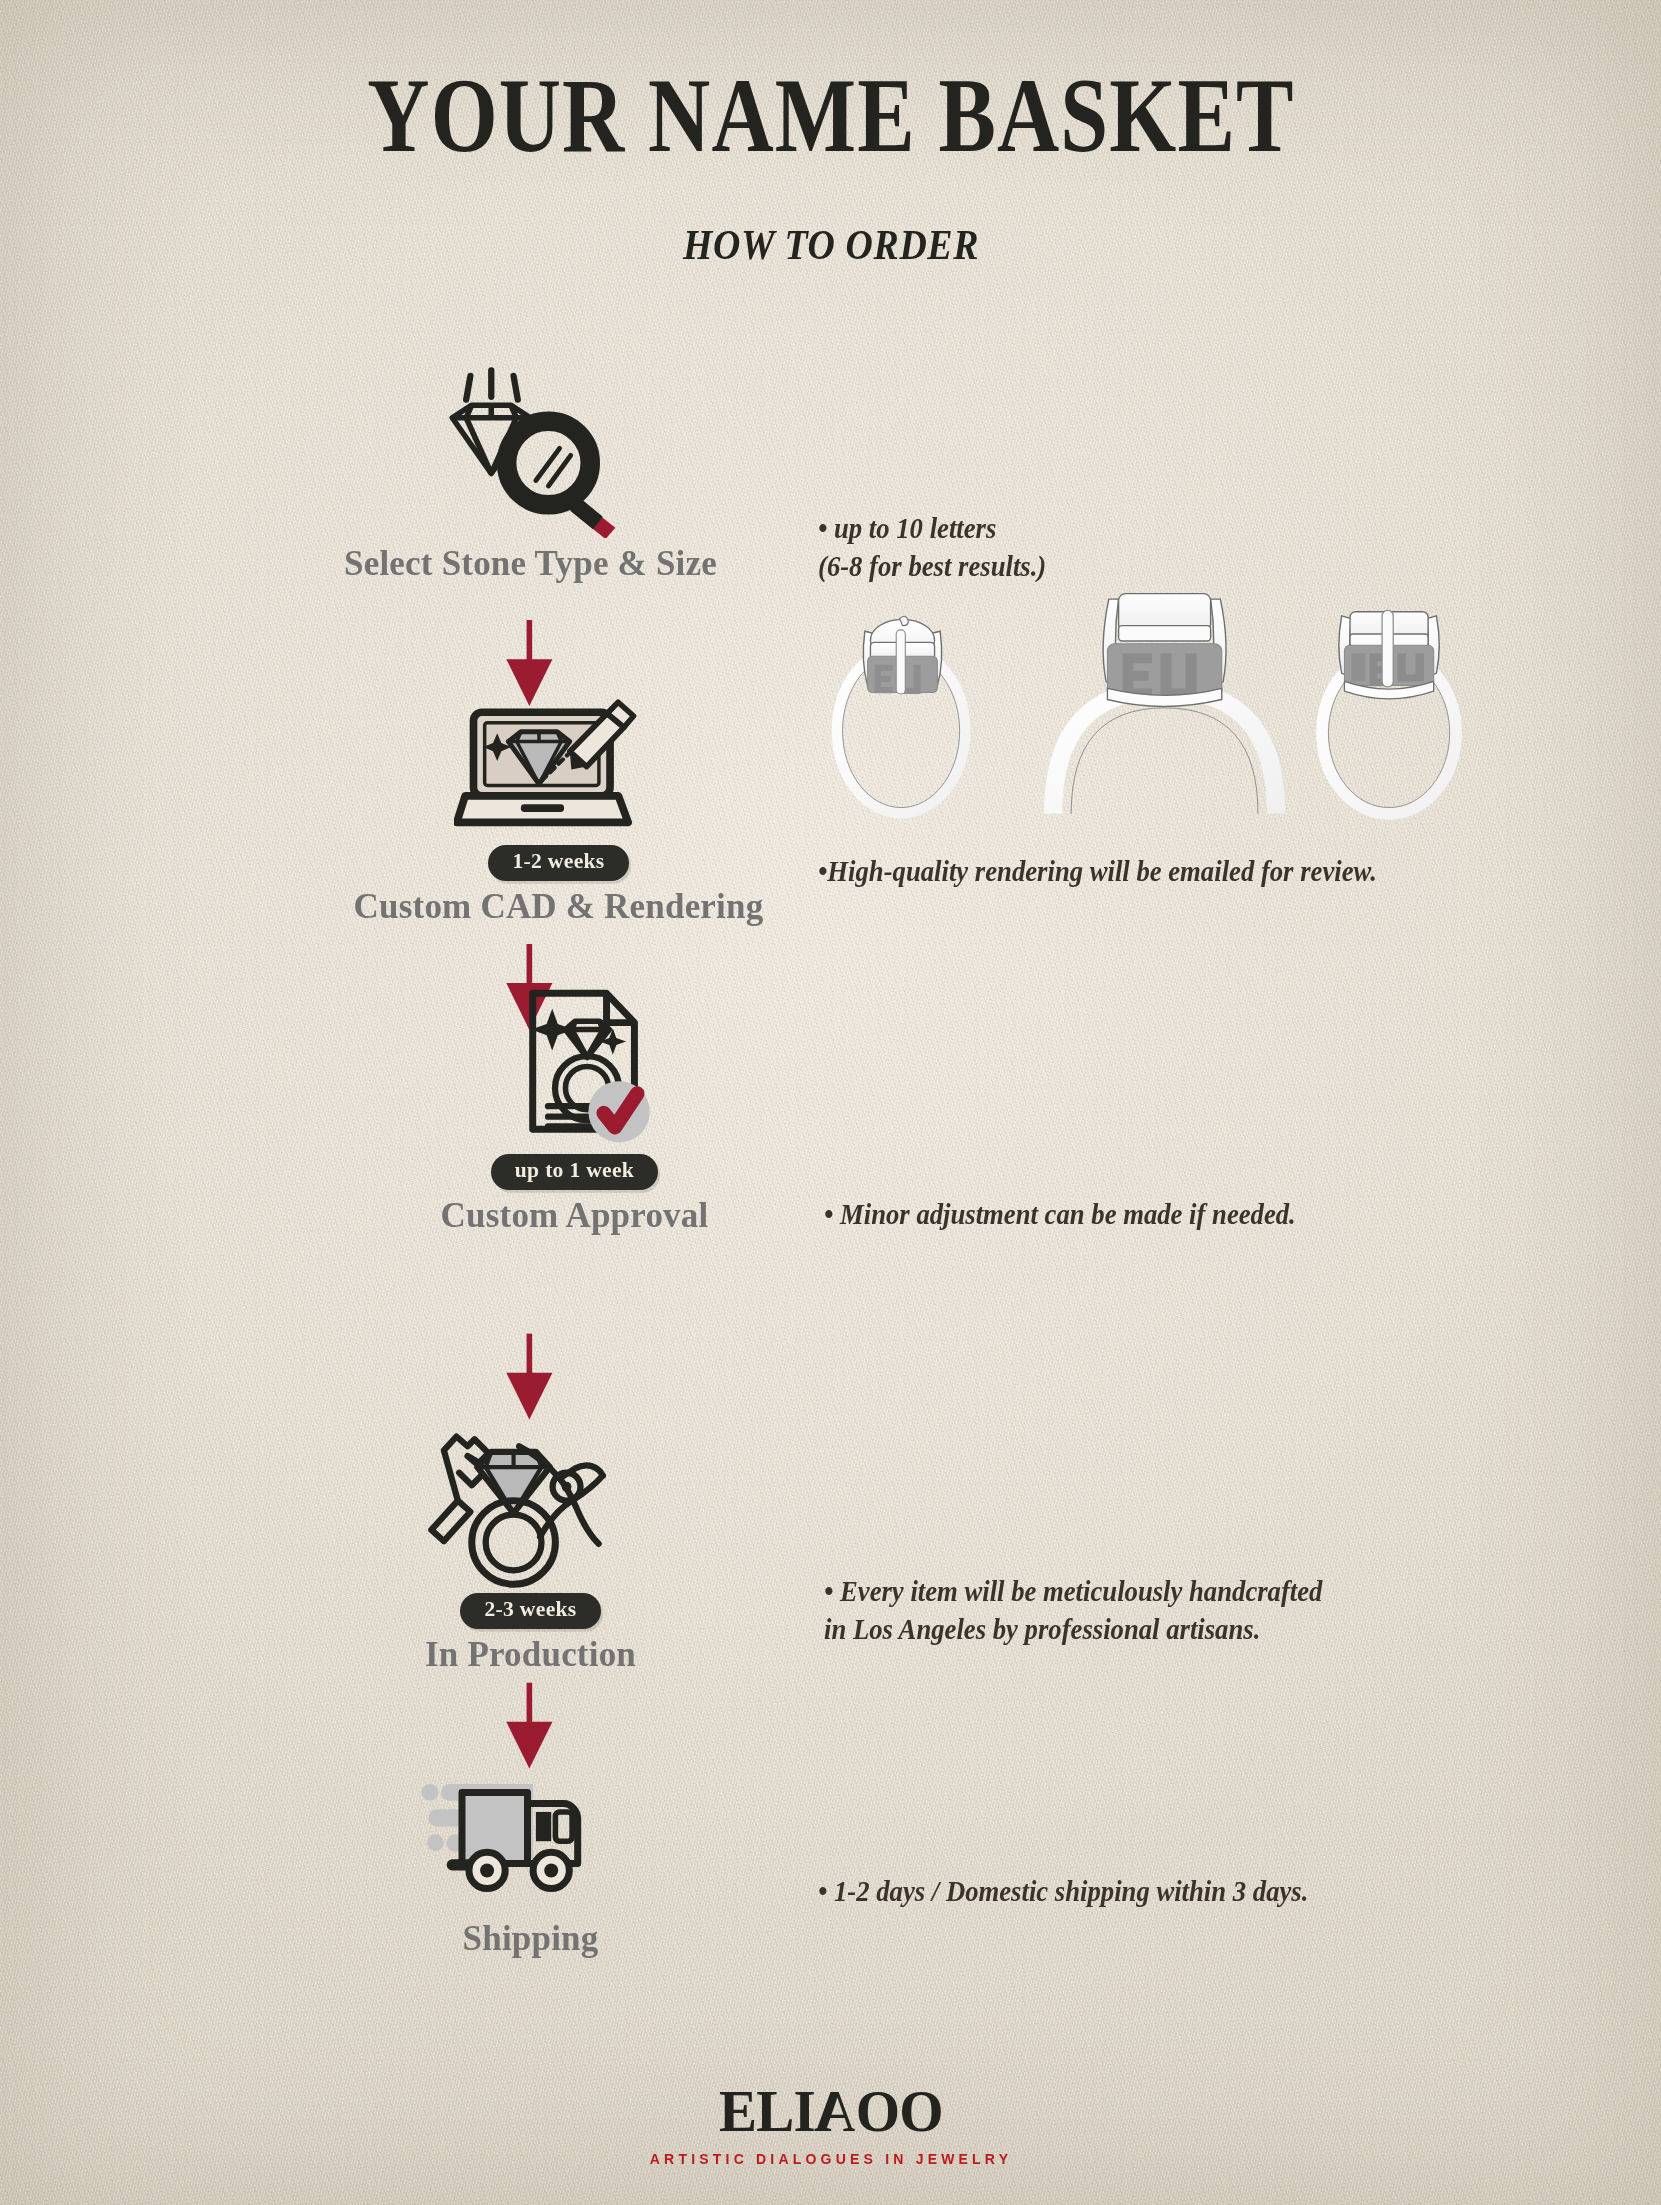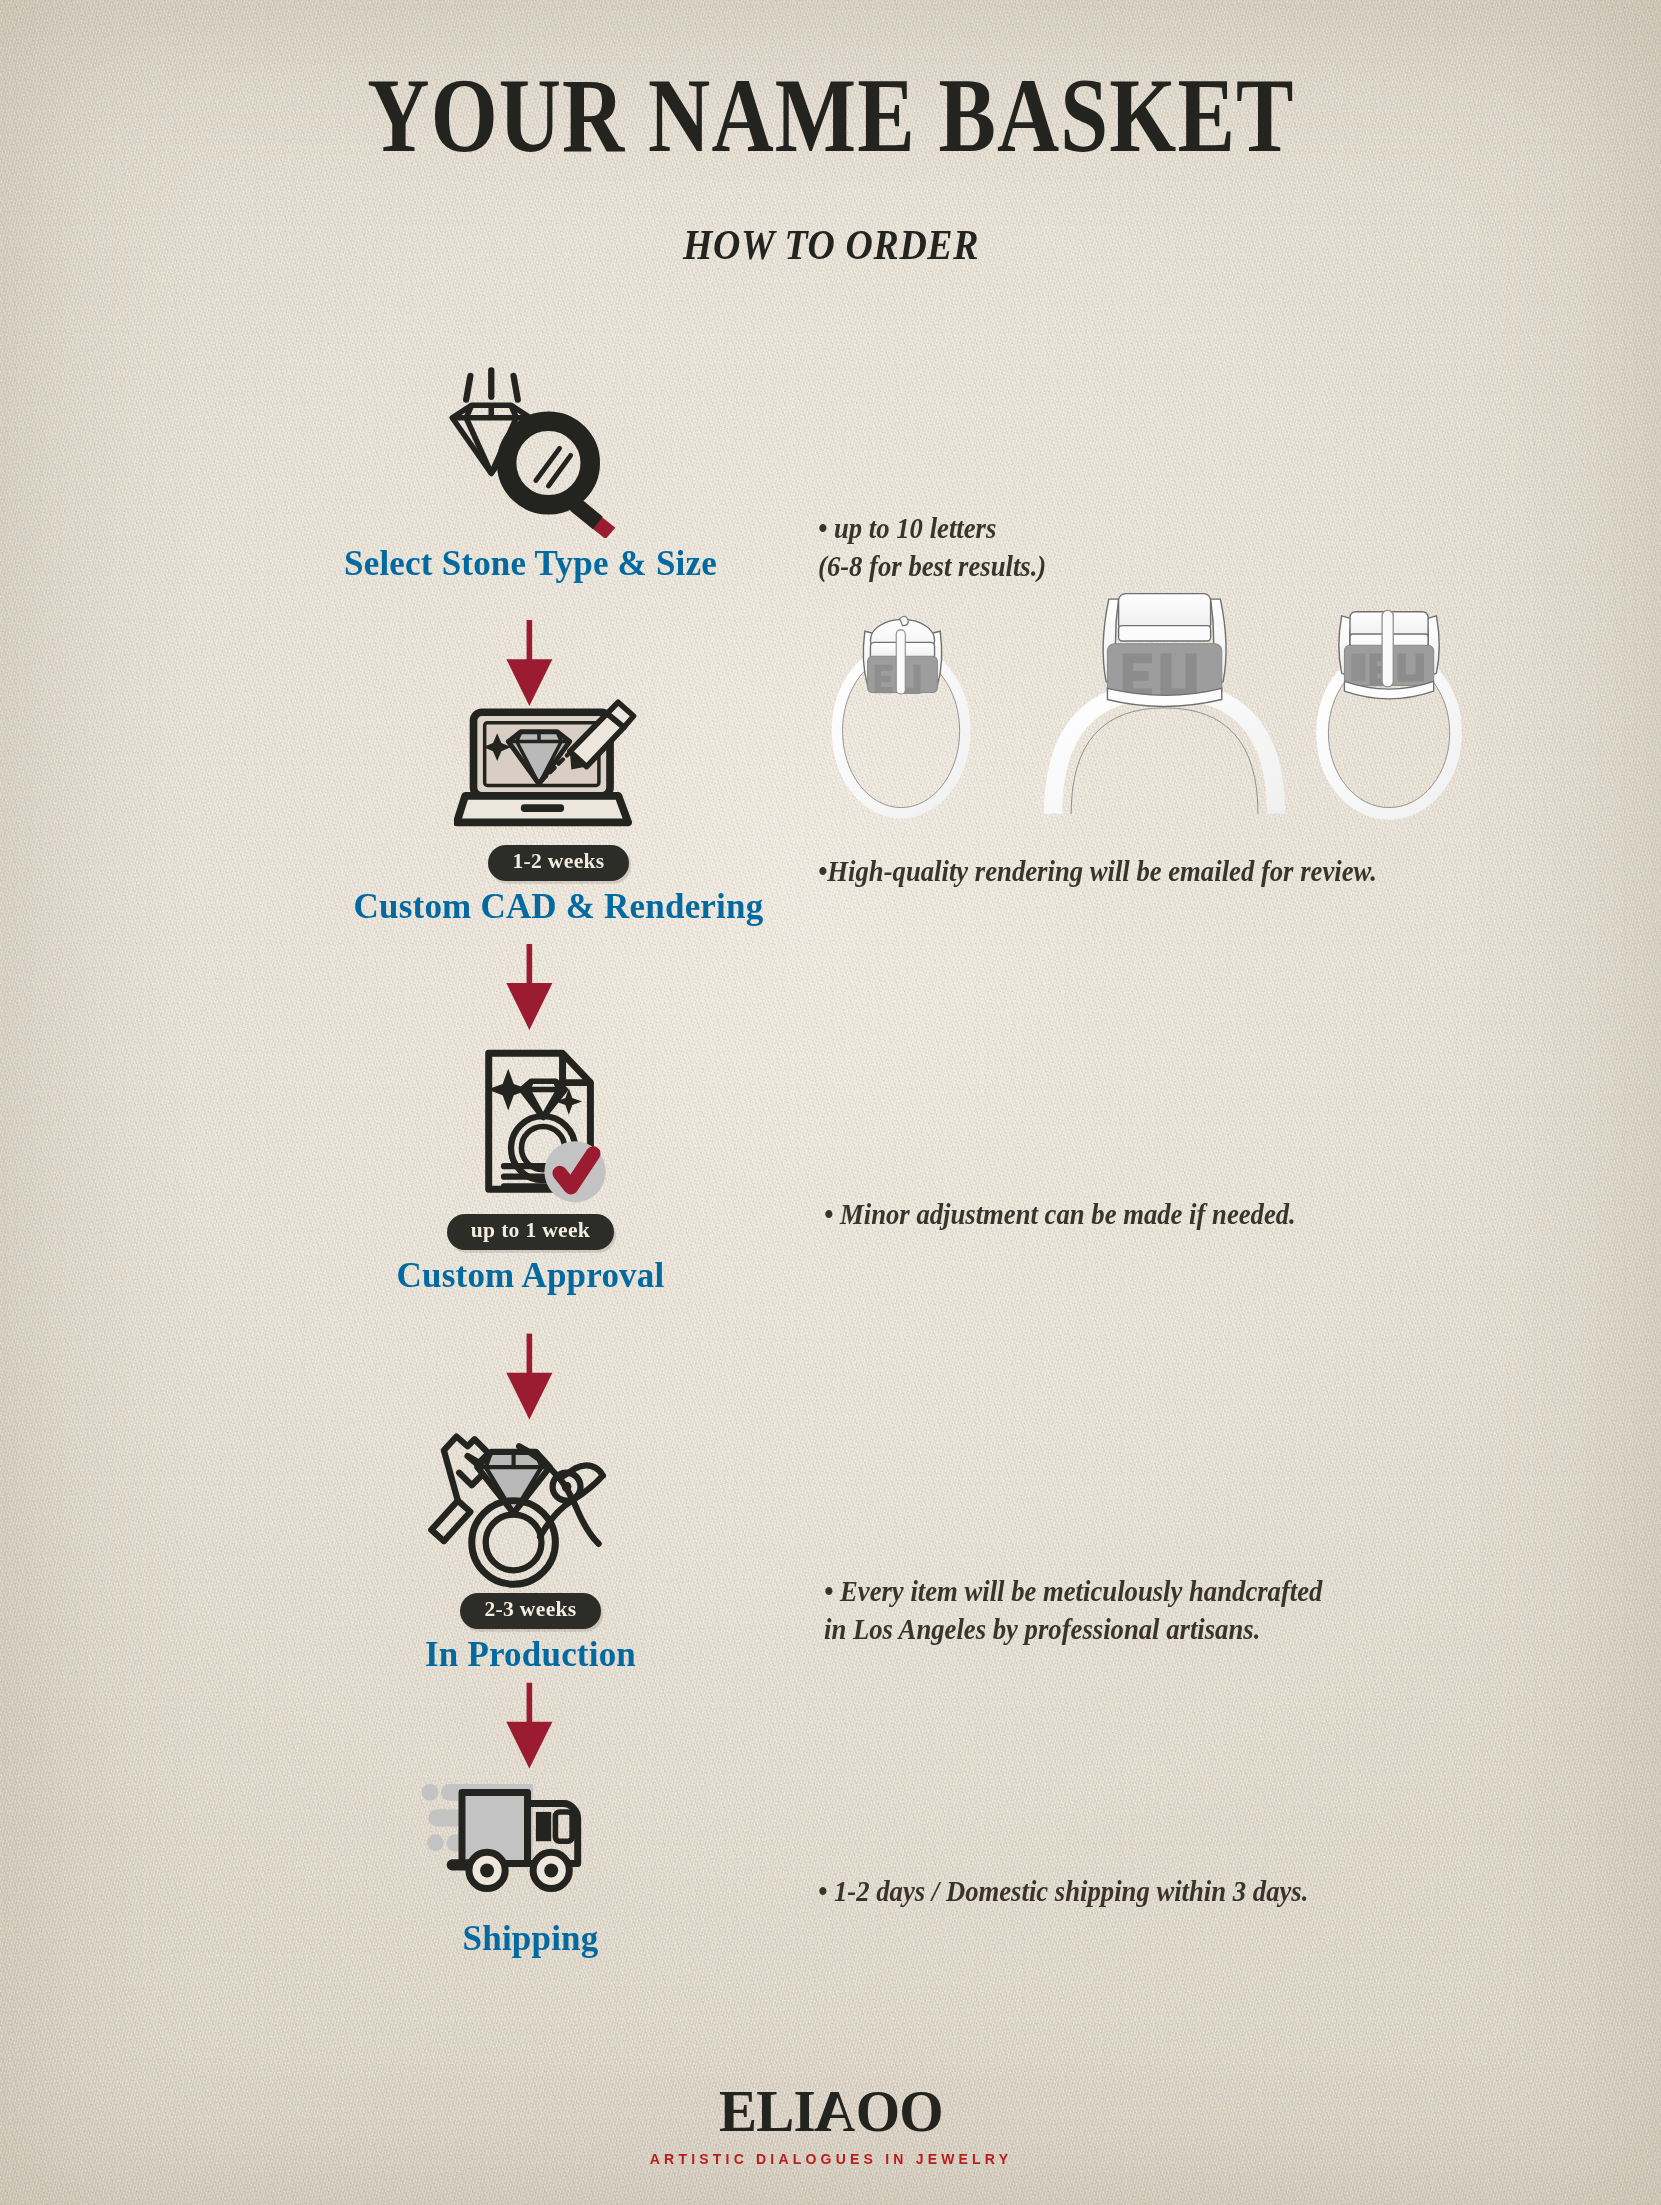--- a/index.html
+++ b/index.html
@@ -66,21 +66,21 @@
     color:#f2ece0;
     border-radius:698px;
     padding:6.3px 24px 8.4px;
     font-size:21.6px;font-weight:700;
     line-height:1;
     letter-spacing:0.3px;
     box-shadow:2.1px 2.8px 0 rgba(90,80,66,.18);
     white-space:nowrap;
   }
   .step-title{
-    font-size:35px;font-weight:700;color:#0369a1;
+    font-size:35px;font-weight:700;color:#737373;
     line-height:1.06;letter-spacing:0.2px;
     margin-top:7px;white-space:nowrap;
   }
 
   
   .note{
     position:absolute;
     font-style:italic;font-weight:700;
     color:#3b322c;
     font-size:29px;
@@ -191,21 +191,21 @@
       <path d="M 166 86 L 190 108 L 168 112 Z" fill="#23231f"></path>
       <line x1="178" y1="74" x2="230" y2="24" stroke="#23231f" stroke-width="5"></line>
     </g>
     <path d="M 16 150 L 236 150 L 250 188 L 4 188 Z" fill="#ece6dc" stroke="#23231f" stroke-width="11" stroke-linejoin="round"></path>
     <rect x="96" y="162" width="62" height="11" rx="5" fill="#23231f"></rect>
   </svg>
   <div class="badge">1-2 weeks</div>
   <div class="step-title">Custom CAD &amp; Rendering</div>
 </div>
 
-<div class="step" style="top:1039px;">
+<div class="step" style="top:979px;padding-left:44px;">
   <svg class="step-icon" width="209" height="175" viewBox="0 0 300 250">
     <path d="M 90 20 L 196 20 L 236 62 L 236 215 L 90 215 Z" fill="none" stroke="#23231f" stroke-width="10" stroke-linejoin="round"></path>
     <path d="M 196 20 L 196 62 L 236 62" fill="none" stroke="#23231f" stroke-width="10" stroke-linejoin="round"></path>
     <path d="M 118 42 l 8 22 22 8 -22 8 -8 22 -8 -22 -22 -8 22 -8 Z" fill="#23231f"></path>
     <path d="M 205 70 l 5 14 14 5 -14 5 -5 14 -5 -14 -14 -5 14 -5 Z" fill="#23231f"></path>
     <g fill="none" stroke="#23231f" stroke-width="8" stroke-linejoin="round">
       <path d="M 137 72 L 151 60 L 186 60 L 200 72 L 168 112 Z"></path>
       <line x1="137" y1="72" x2="200" y2="72"></line>
       <line x1="151" y1="60" x2="146" y2="72"></line>
       <line x1="186" y1="60" x2="191" y2="72"></line>

